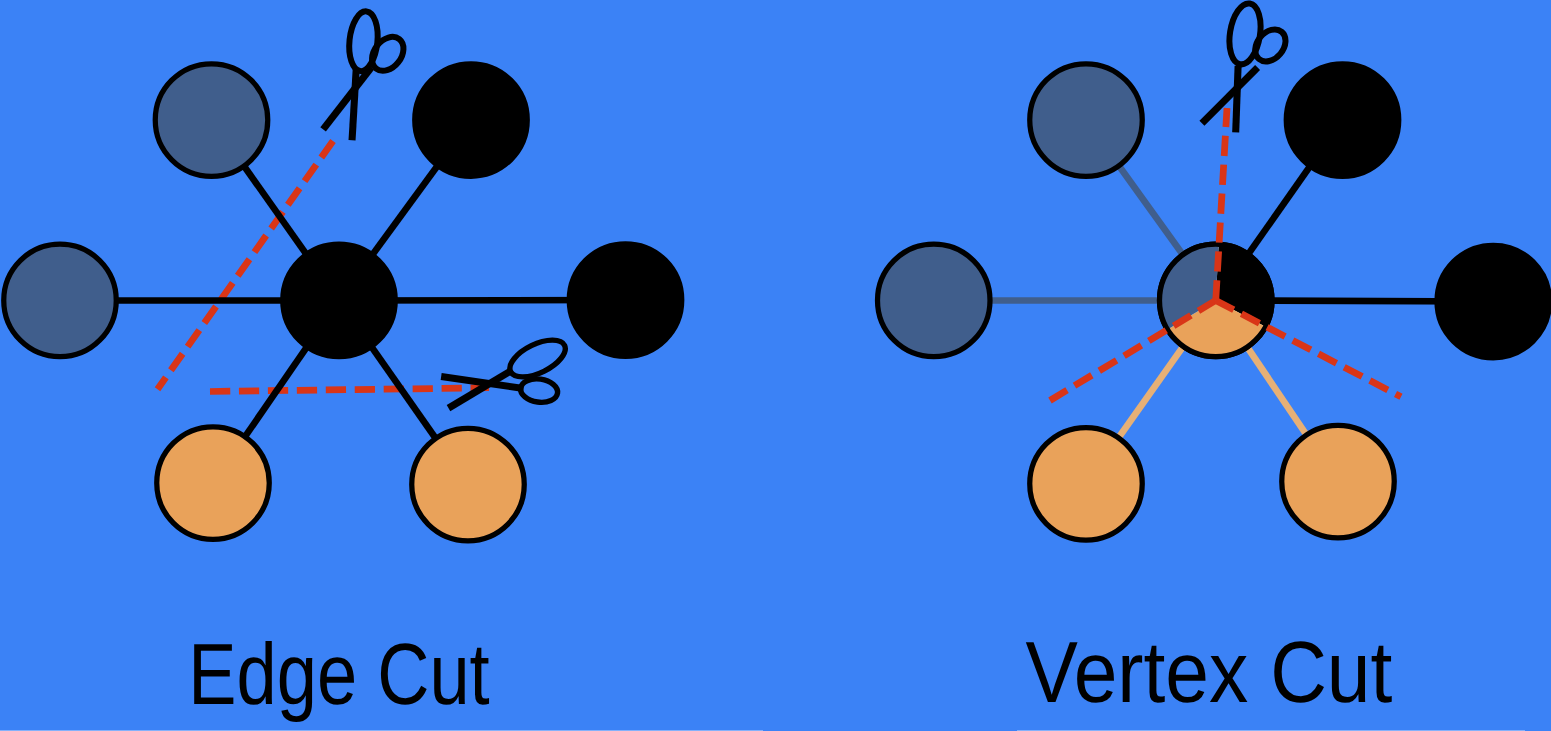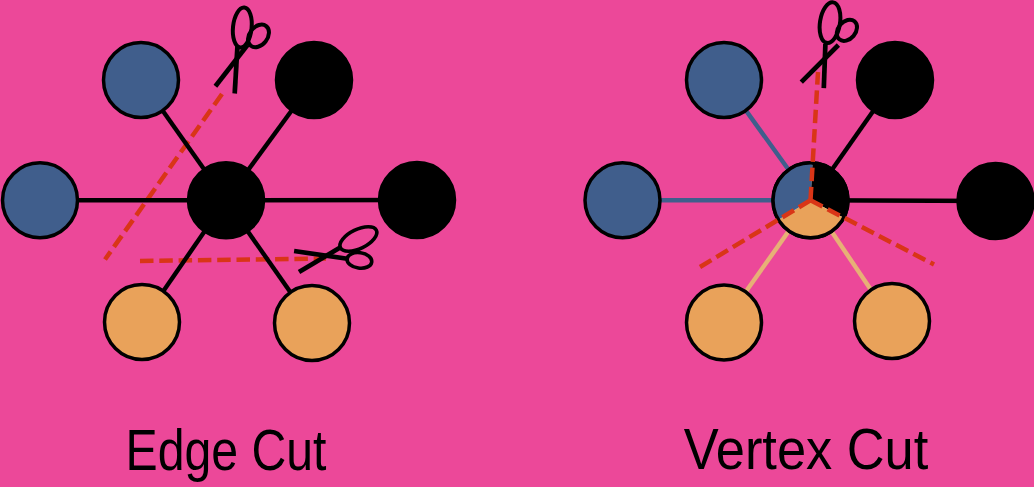--- a/index.html
+++ b/index.html
@@ -1,21 +1,21 @@
 <!DOCTYPE html>
 <html><head>
 <meta charset="utf-8">
 <style>
   html, body { margin: 0; padding: 0; }
   body { background: #ffffff; }
   .canvas {
     position: relative;
     width: 1034px;
     height: 487px;
-    background: #ec4899;
+    background: #3b82f6;
     overflow: hidden;
     font-family: "Liberation Sans", sans-serif;
   }
   .diagram-svg {
     position: absolute;
     left: 0; top: 0;
     width: 1034px; height: 487px;
   }
   .caption {
     position: absolute;

